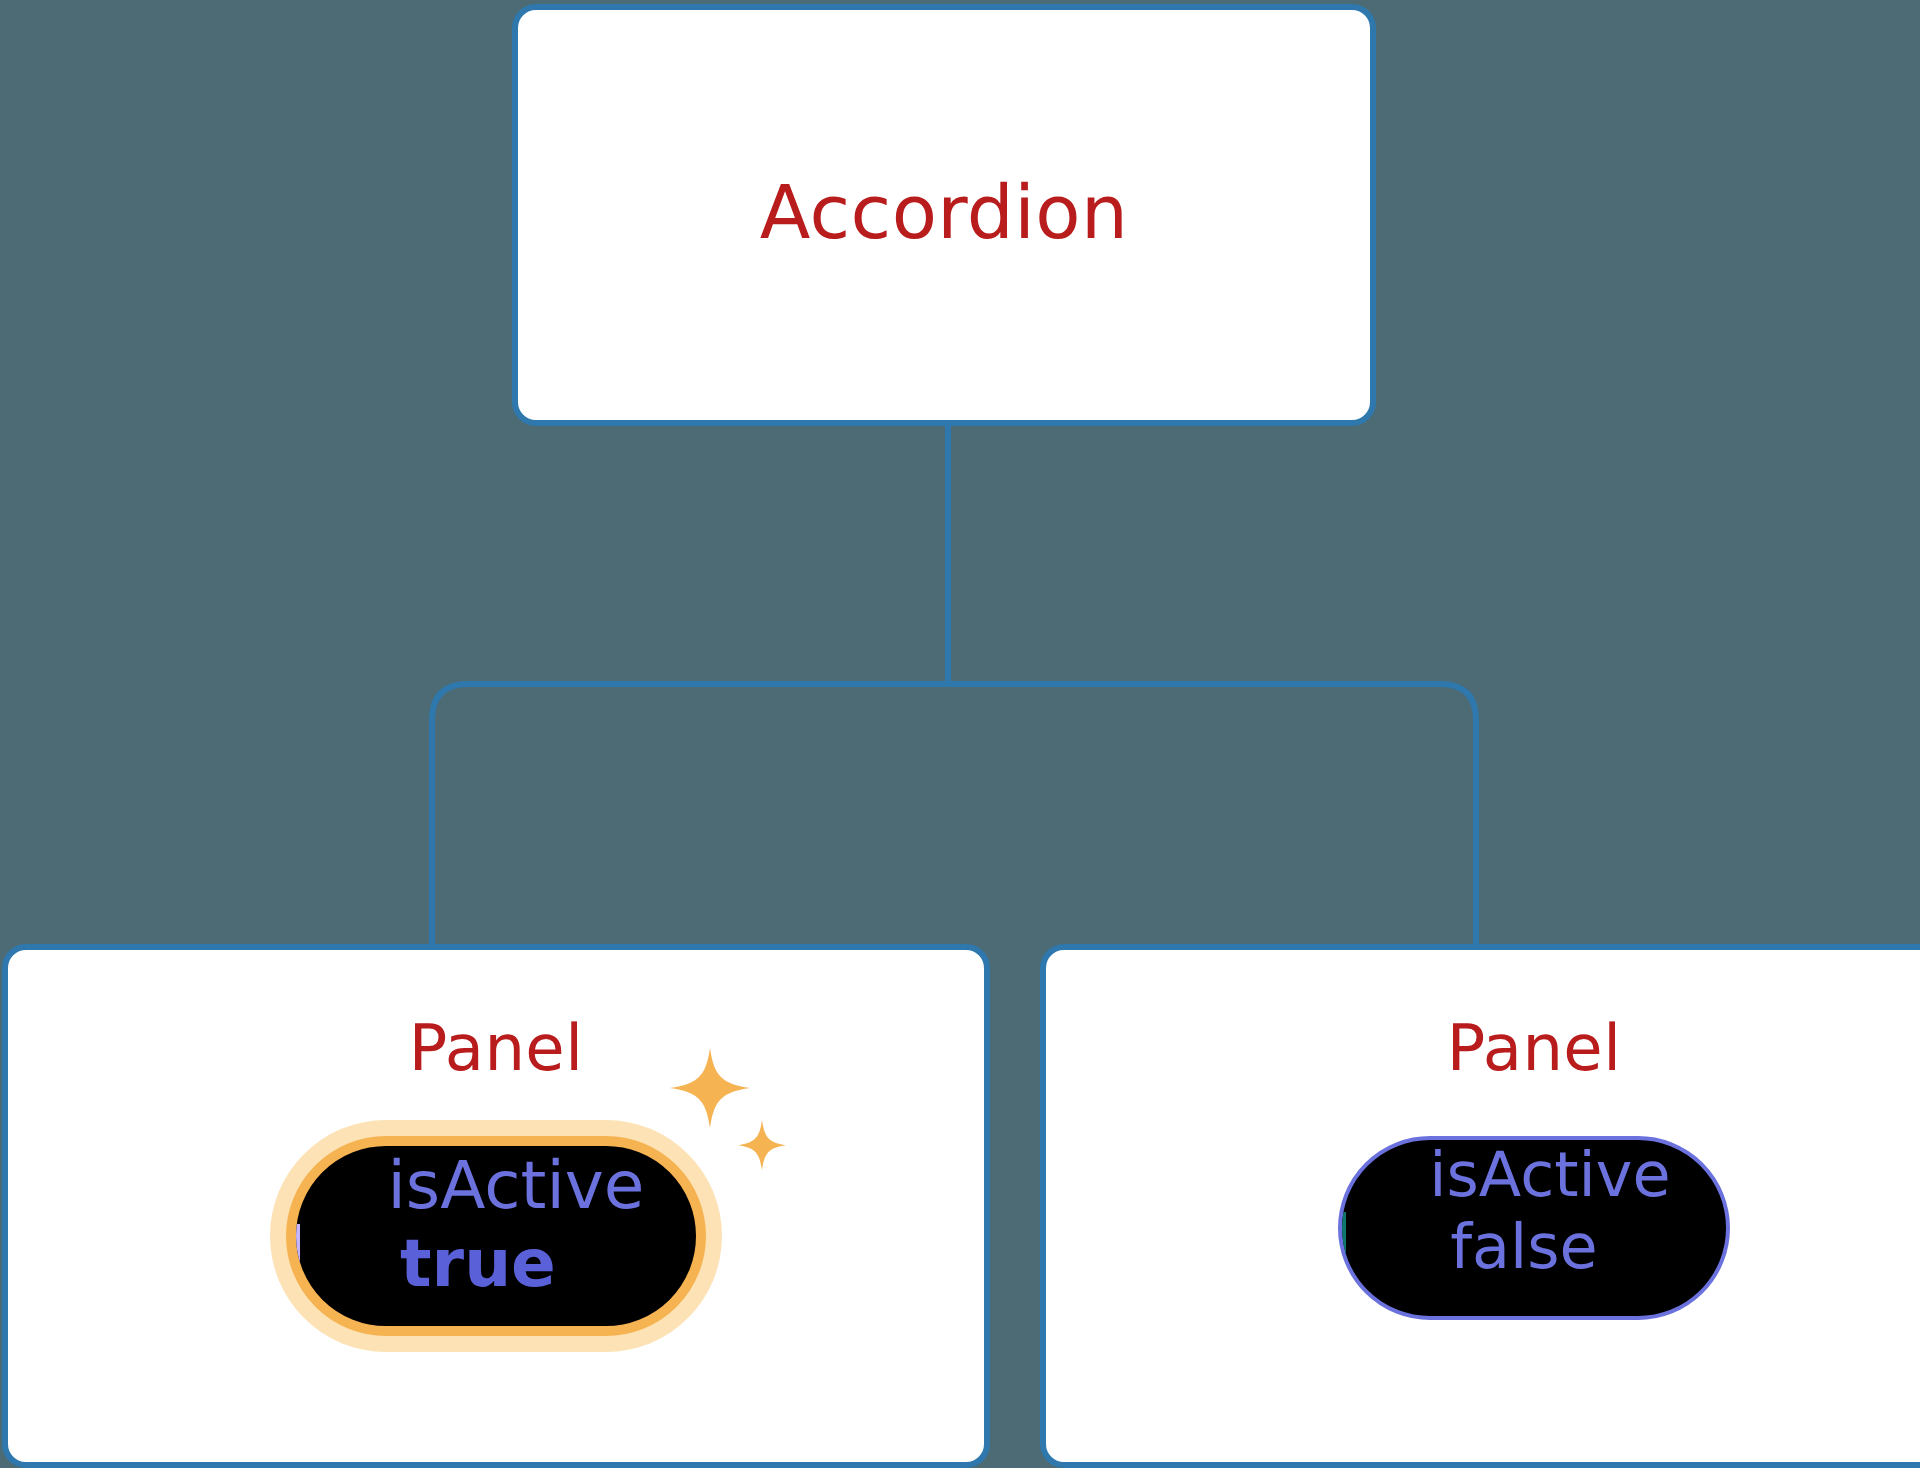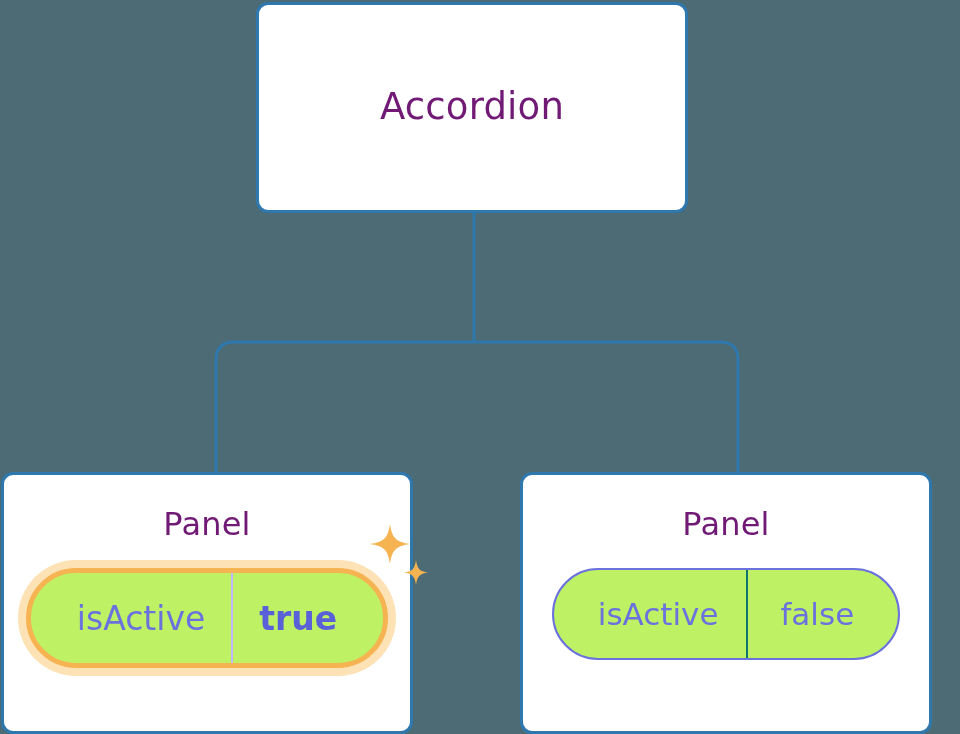--- a/index.html
+++ b/index.html
@@ -43,30 +43,30 @@
 
   .node-root {
     left: 256px;
     top: 2px;
     width: 432px;
     height: 211px;
     justify-content: center;
   }
 
   .node-title {
-    color: #701a75;
+    color: #b91c1c;
     font-size: 37px;
     line-height: 1.1;
     font-weight: 400;
     letter-spacing: 0.2px;
     white-space: nowrap;
   }
 
   .node-panel {
-    width: 412px;
+    width: 494px;
     height: 262px;
     top: 472px;
     padding-top: 32px;
   }
   .node-panel-left  { left: 1px; }
   .node-panel-right { left: 520px; }
 
   .node-panel .node-title {
     font-size: 32px;
   }
@@ -77,24 +77,25 @@
     margin-top: 26px;
     display: flex;
     align-items: center;
     justify-content: center;
   }
 
   .pill {
     position: relative;
     display: flex;
     align-items: stretch;
-    background: #bef264;
+    background: #000000;
     box-sizing: border-box;
     border-radius: 999px;
     overflow: hidden;
+    flex-direction: column;
   }
 
   .pill-cell {
     display: flex;
     align-items: center;
     justify-content: center;
     box-sizing: border-box;
     white-space: nowrap;
   }
 

